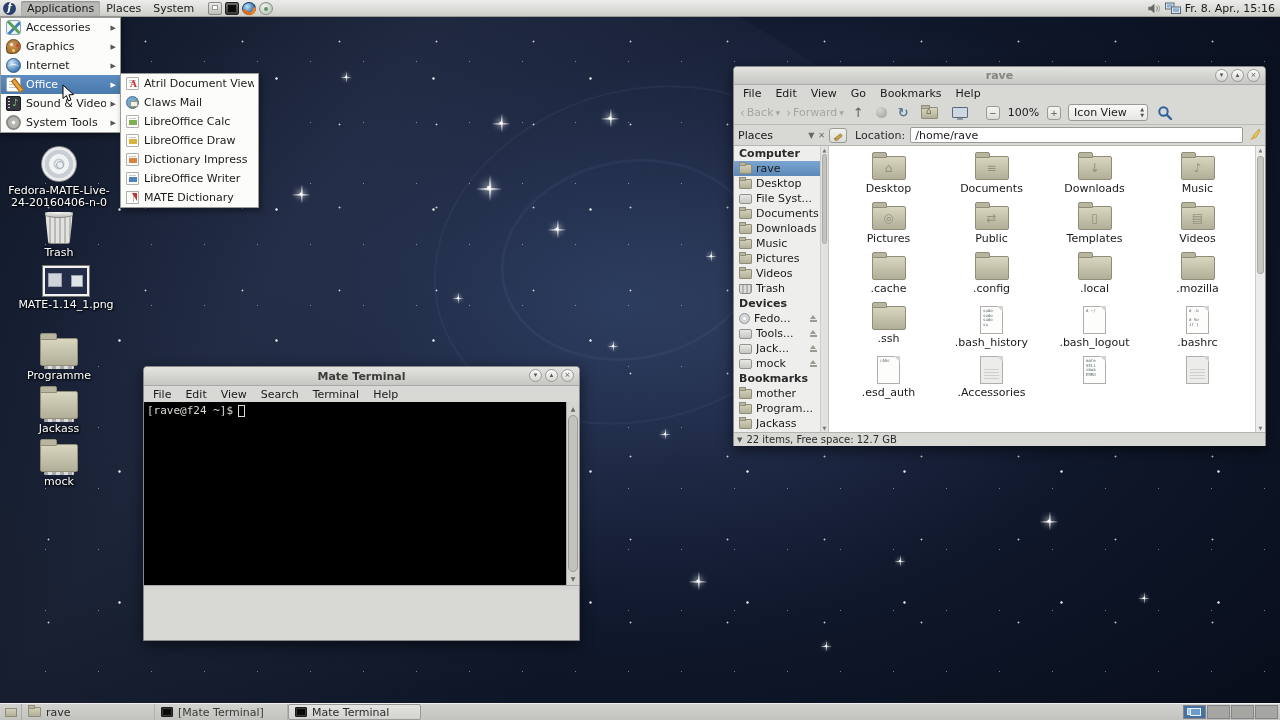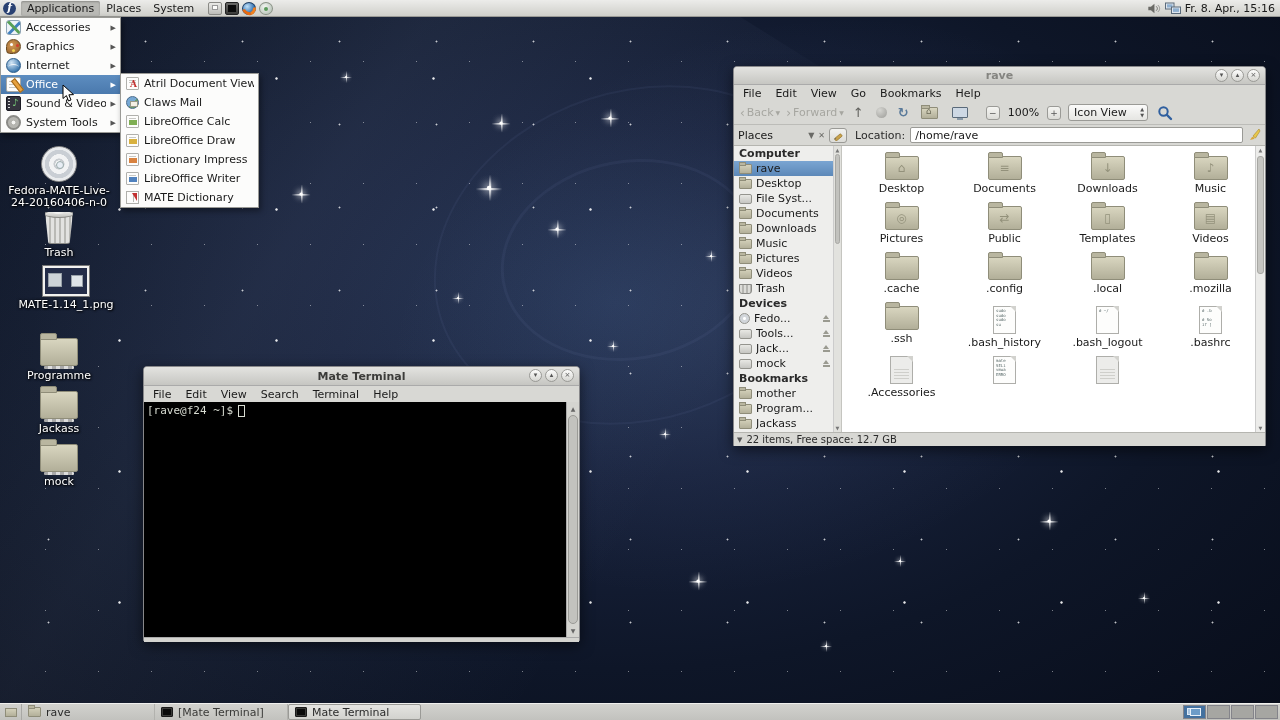--- a/index.html
+++ b/index.html
@@ -163,21 +163,21 @@
   .places-box { width:95px; flex:none; display:flex; align-items:center; padding:0 4px; gap:4px; }
   .places-box .lbl { flex:1; }
   .pb-ctl { color:#6a6a66; font-size:8px; }
   .edit-btn { width:18px; height:15px; border:1px solid #9a9a96; border-radius:3px; background:linear-gradient(#f2f2ef,#dcdcd8);
     display:flex; align-items:center; justify-content:center; margin-right:8px; }
   .loc-label { color:#2a2a2a; margin-right:5px; }
   .loc-input { flex:1; height:16px; border:1px solid #9a9a96; border-radius:2px; background:#fff;
     font:11px "DejaVu Sans", sans-serif; padding:0 4px; color:#1a1a1a; }
   .brush { width:14px; height:14px; margin:0 4px; flex:none; }
   .fm-body { display:flex; height:286px; background:#fff; }
-  .sidebar { width:108px; flex:none; background:#eeeeec; border-right:1px solid #c5c5c0; position:relative; overflow:hidden; }
+  .sidebar { width:95px; flex:none; background:#eeeeec; border-right:1px solid #c5c5c0; position:relative; overflow:hidden; }
   .srows { position:absolute; inset:0 8px 0 0; overflow:hidden; }
   .srow { height:15px; display:flex; align-items:center; padding-left:5px; white-space:nowrap; overflow:hidden; }
   .srow.hdr { font-weight:bold; color:#2a2a2a; }
   .srow.sel { background:linear-gradient(#7aa5d2,#5c88b8); }
   .srow .slbl { overflow:hidden; text-overflow:ellipsis; }
   .sscroll { position:absolute; right:0; top:0; bottom:0; width:8px; background:#e2e2de; border-left:1px solid #ccc; }
   .sscroll .thumb { position:absolute; left:1px; right:1px; top:8px; height:90px; background:#c2c2be; border:1px solid #a8a8a4; border-radius:3px; }
   .sscroll .sarr { position:absolute; left:0; right:0; font-size:5px; text-align:center; color:#777; }
   .sic { width:13px; height:10px; flex:none; margin-right:4px; position:relative; }
   .sic.fold { background:linear-gradient(#d3d0ba,#b3b09a); border:1px solid #8f8d79; border-radius:1px; }
@@ -211,21 +211,21 @@
   .vscroll { position:absolute; right:0; top:0; bottom:0; width:10px; background:#ececea; border-left:1px solid #ccc; }
   .vscroll .thumb { position:absolute; left:1px; right:1px; top:10px; height:118px; background:#c6c6c2; border:1px solid #a8a8a4; border-radius:3px; }
   .vscroll .sarr { position:absolute; left:0; right:0; font-size:5px; text-align:center; color:#777; }
   .statusbar { height:14px; background:#d8d8d4; border-top:1px solid #b5b5b0; display:flex; align-items:center;
     font-size:10px; color:#2a2a2a; padding-left:3px; gap:4px; }
   .status-toggle { font-size:7px; color:#555; }
 
   
   #term { left:143px; top:366px; width:437px; height:275px; }
   #term .titlebar { height:19px; }
-  .term-screen { position:relative; height:235px; background:#000; overflow:hidden; }
+  .term-screen { position:relative; height:183px; background:#000; overflow:hidden; }
   .term-line { position:absolute; left:3px; top:2px; font:11px "DejaVu Sans Mono", monospace; color:#d8dcd2; display:flex; align-items:center; }
   .term-cursor { display:inline-block; width:7px; height:12px; border:1px solid #d8dcd2; margin-left:5px; }
   .term-scroll { position:absolute; right:0; top:0; bottom:0; width:13px; background:#d4d4d0; border-left:1px solid #aaa; }
   .term-scroll .thumb { position:absolute; left:1px; right:1px; top:13px; bottom:13px; background:#c2c2be; border:1px solid #9a9a96; border-radius:5px; }
   .term-scroll .sarr { position:absolute; left:0; right:0; font-size:6px; text-align:center; color:#666; }
   .term-grip { height:5px; background:#d4d4d0; border-top:1px solid #aaa; }
 
   
   .panel-bottom { position:absolute; left:0; top:703px; width:1280px; height:17px; z-index:8;
     background:linear-gradient(#d2d2ce,#c2c2be); border-top:1px solid #f0f0ee; display:flex; align-items:stretch; }
@@ -550,20 +550,26 @@
           <div class="cell">
               <div class="ficon-file">
                 <span class="mini"># .b
 
 # So
 if [</span>
               </div>
               <div class="fname">.bashrc</div>
             </div>
           <div class="cell">
+              <div class="ficon-file">
+                <span class="mini">rAUc</span>
+              </div>
+              <div class="fname">.esd_auth</div>
+            </div>
+          <div class="cell">
               <div class="ficon-file grey"></div>
               <div class="fname">.Accessories</div>
             </div>
           <div class="cell">
               <div class="ficon-file">
                 <span class="mini">mate
 SELi
 vmwa
 ERRO</span>
               </div>

